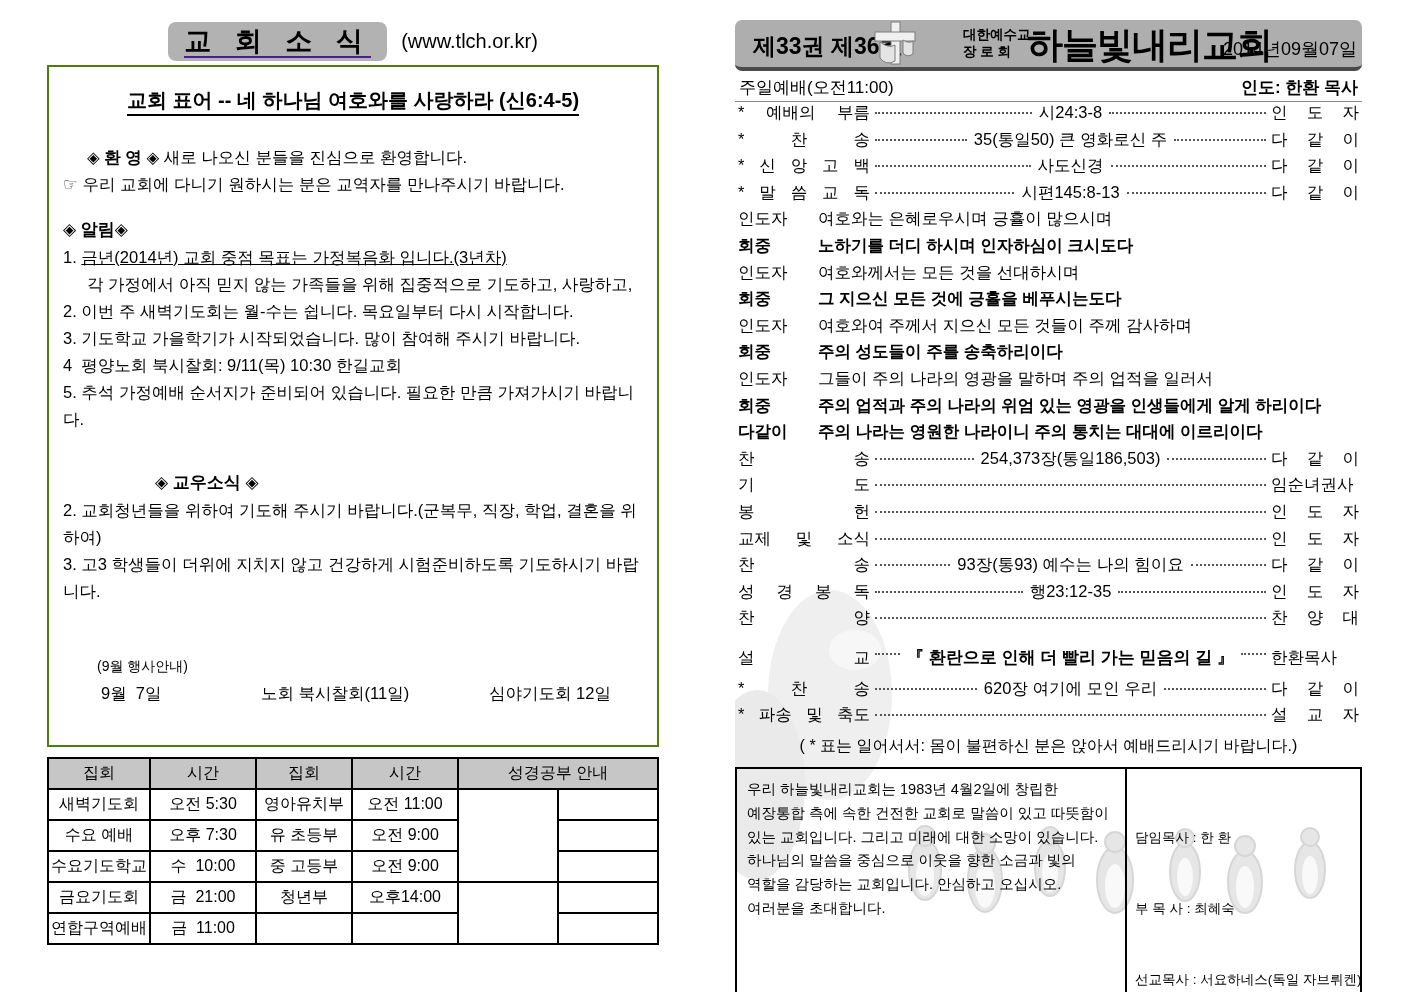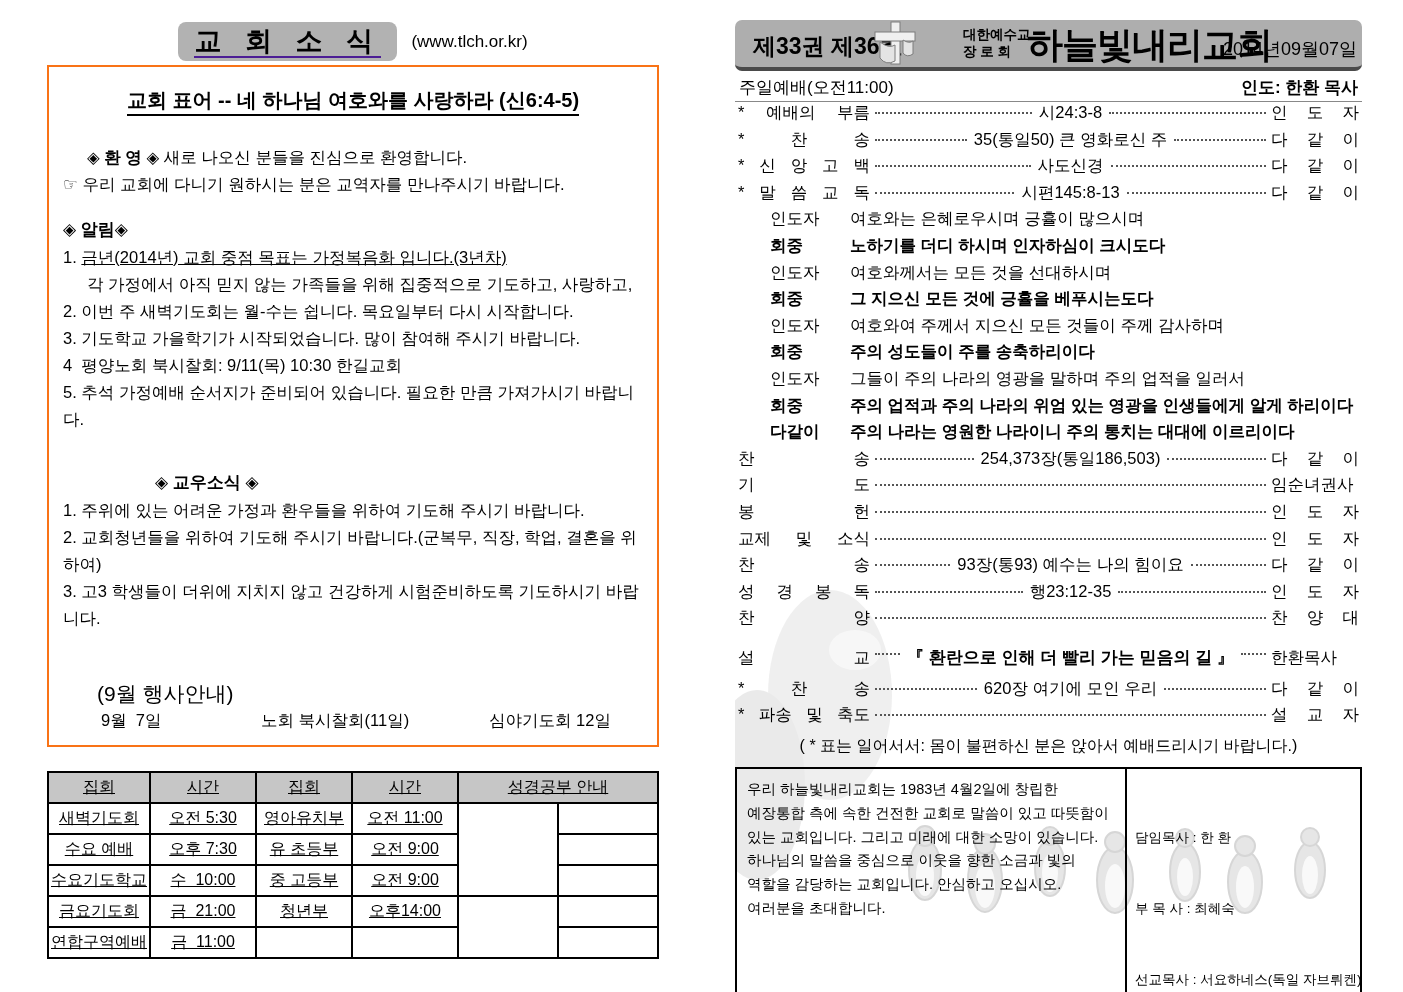--- a/index.html
+++ b/index.html
@@ -5,38 +5,38 @@
   html,body{margin:0;padding:0;background:#fff;}
   body{font-family:"Liberation Sans","DejaVu Sans",sans-serif;color:#000;}
   .canvas{position:relative;width:1403px;height:992px;background:#fff;overflow:hidden;}
 
   
   .lp{position:absolute;left:47px;top:22px;width:612px;}
   .lp-masthead{text-align:center;margin-bottom:4px;}
   .lp-title{display:inline-block;background:#b2b2b2;border-radius:8px;padding:1px 16px 2px;
             font-size:27px;font-weight:bold;letter-spacing:8px;vertical-align:middle;}
   .lp-title .u{border-bottom:2px solid #4c1d95;padding-bottom:0;}
-  .lp-url{font-size:17px;margin-left:10px;vertical-align:middle;}
-  .lp-box{border:2px solid #f97316;height:664px;padding:14px 14px 0 14px;overflow:hidden;}
+  .lp-url{font-size:20px;margin-left:10px;vertical-align:middle;}
+  .lp-box{border:2px solid #4d7c0f;height:664px;padding:14px 14px 0 14px;overflow:hidden;}
   .motto{text-align:center;font-size:20px;font-weight:bold;margin:6px 0 30px;}
   .motto .u{border-bottom:2px solid #000;padding-bottom:3px;}
   .line{font-size:16.5px;line-height:27px;white-space:pre-wrap;}
   .bold{font-weight:bold;}
   .indent{padding-left:24px;}
   .sec-head{font-size:17px;font-weight:bold;line-height:28px;}
   .uline{text-decoration:underline;}
   .mt12{margin-top:12px;margin-left:24px;} .mt18{margin-top:18px;} .mt36{margin-top:36px;} .mt48{margin-top:48px;}
   .center-ish{padding-left:92px;}
-  .ev-head{padding-left:34px;font-size:21px;line-height:27px;}
+  .ev-head{padding-left:34px;font-size:14px;line-height:27px;}
   .ev-row{display:flex;font-size:16.5px;line-height:26px;}
   .ev-date{flex:0 0 160px;padding-left:38px;white-space:pre;}
   .ev-event{flex:0 0 228px;white-space:pre;}
   .ev-prayer{flex:1;white-space:pre;}
 
-  .lp-table{border-collapse:collapse;table-layout:fixed;width:612px;margin-top:24px;text-decoration:underline;}
+  .lp-table{border-collapse:collapse;table-layout:fixed;width:612px;margin-top:10px;}
   .lp-table th,.lp-table td{border:2px solid #000;font-size:16px;text-align:center;
         height:27px;padding:1px 2px;white-space:pre;overflow:hidden;}
   .lp-table th{background:#c6c6c6;font-weight:normal;}
 
   
   .rp{position:absolute;left:735px;top:20px;width:627px;}
   .rp-banner{position:relative;height:47px;background:#aeaeae;border-radius:7px;
              border-bottom:4px solid #4a4a4a;}
   .rb-issue{position:absolute;left:18px;bottom:5px;font-size:23px;font-weight:bold;}
   .rb-cross{position:absolute;left:132px;top:1px;}
@@ -47,21 +47,21 @@
   .rp-content{position:relative;z-index:1;}
   .svc{display:flex;justify-content:space-between;padding:5px 4px 2px;font-size:17px;
        border-bottom:1px solid #888;}
   .svc-right{font-weight:bold;}
 
   .orow{display:flex;align-items:baseline;height:26.6px;font-size:16.5px;padding:0 3px;}
   .olabel{flex:0 0 132px;text-align:justify;text-align-last:justify;}
   .odots{flex:1 1 auto;border-bottom:2px dotted #555;transform:translateY(-4px);margin:0 5px;min-width:12px;}
   .ocenter{white-space:nowrap;padding:0 2px;}
   .oright{flex:0 0 88px;text-align:justify;text-align-last:justify;white-space:nowrap;}
-  .rrow{display:flex;height:26.6px;font-size:16.5px;padding:0 3px;align-items:baseline;margin-left:32px;}
+  .rrow{display:flex;height:26.6px;font-size:16.5px;padding:0 3px;align-items:baseline;}
   .rspeaker{flex:0 0 80px;}
   .sermon-row{height:40px;align-items:center;margin-top:4px;}
   .sermon-center{font-size:17px;font-weight:bold;white-space:nowrap;padding:0 2px;}
   .note{font-size:16px;text-align:center;line-height:26px;margin-top:2px;}
 
   .rp-boxes{display:flex;border:2px solid #000;margin-top:8px;background:transparent;}
   .intro-box{flex:0 0 368px;border-right:2px solid #000;padding:9px 10px;font-size:14.5px;line-height:23.8px;}
   .staff-box{flex:1;padding:9px 8px;font-size:13.5px;line-height:23.8px;white-space:pre;}
   .boxline{white-space:pre-wrap;}
 
@@ -87,21 +87,20 @@
 
       <div class="sec-head mt18">◈ 알림◈</div>
       <div class="line"><span>1. </span><span class="uline">금년(2014년) 교회 중점 목표는 가정복음화 입니다.(3년차)</span></div>
       <div class="line indent">각 가정에서 아직 믿지 않는 가족들을 위해 집중적으로 기도하고, 사랑하고,</div>
       <div class="line">2. 이번 주 새벽기도회는 월-수는 쉽니다. 목요일부터 다시 시작합니다.</div>
       <div class="line">3. 기도학교 가을학기가 시작되었습니다. 많이 참여해 주시기 바랍니다.</div>
       <div class="line">4  평양노회 북시찰회: 9/11(목) 10:30 한길교회</div>
       <div class="line">5. 추석 가정예배 순서지가 준비되어 있습니다. 필요한 만큼 가져가시기 바랍니다.</div>
 
       <div class="sec-head mt36 center-ish">◈ 교우소식 ◈</div>
-      <div class="line">1. 주위에 있는 어려운 가정과 환우들을 위하여 기도해 주시기 바랍니다.</div>
       <div class="line">2. 교회청년들을 위하여 기도해 주시기 바랍니다.(군복무, 직장, 학업, 결혼을 위하여)</div>
       <div class="line">3. 고3 학생들이 더위에 지치지 않고 건강하게 시험준비하도록 기도하시기 바랍니다.</div>
 
       <div class="ev-head mt48">(9월 행사안내)</div>
       <div class="ev-row">
         <span class="ev-date">9월  7일</span>
         <span class="ev-event">노회 북시찰회(11일)</span>
         <span class="ev-prayer">심야기도회 12일</span>
       </div>
 

